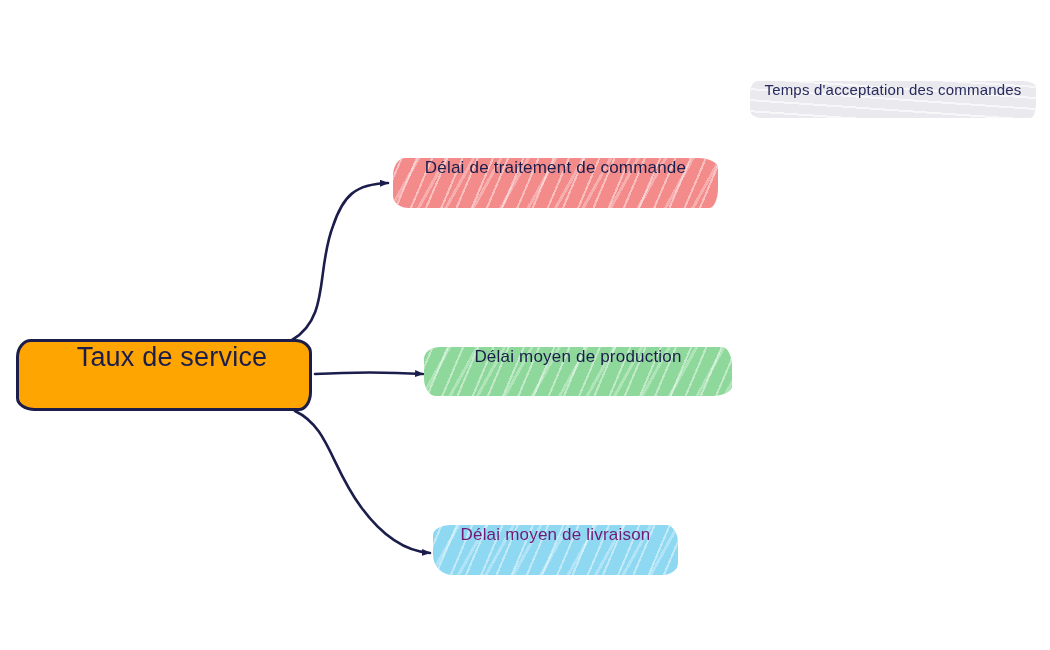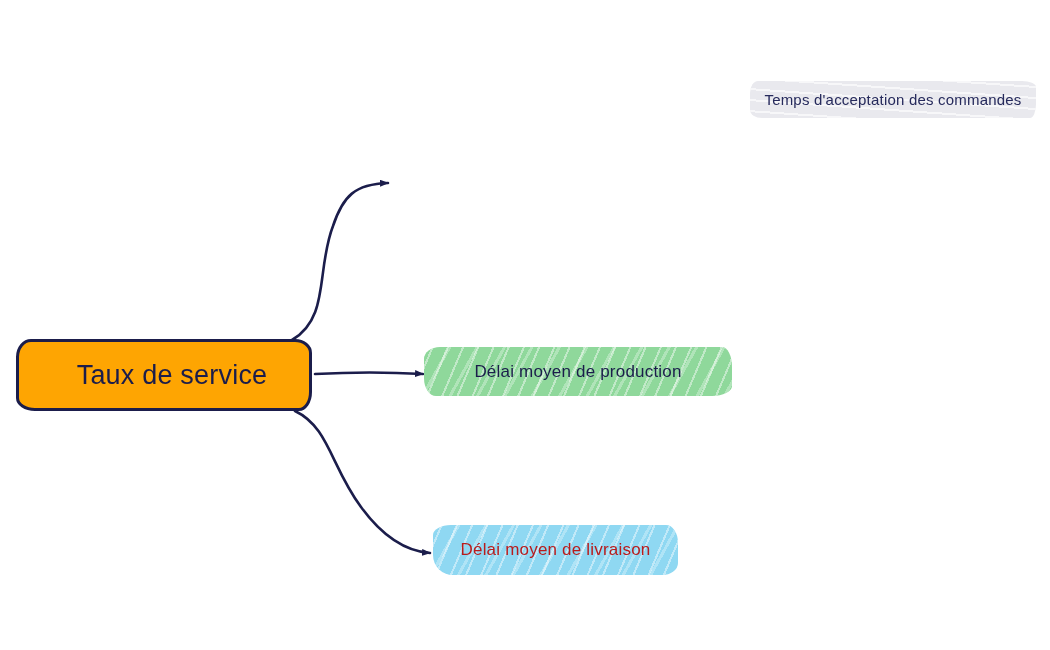--- a/index.html
+++ b/index.html
@@ -4,21 +4,21 @@
 <style>
   html,body { margin:0; padding:0; background:#ffffff; }
   .canvas {
     position:relative; width:1050px; height:650px; overflow:hidden;
     background:#ffffff;
     font-family:"Liberation Sans", sans-serif;
   }
   svg.connectors { position:absolute; left:0; top:0; width:1050px; height:650px; }
 
   .node {
-    position:absolute; display:flex; align-items:center; justify-content:center;
+    position:absolute; display:flex; align-items:flex-start; justify-content:center;
     box-sizing:border-box; white-space:nowrap; cursor:pointer;
   }
   .node > span { position:relative; z-index:2; letter-spacing:0.2px; }
 
   .root {
     left:16px; top:339px; width:296px; height:72px;
     border:3.5px solid #1B1D4B;
     border-radius:15px 17px 13px 19px / 18px 14px 19px 13px;
     font-size:27px; font-weight:500;padding-left:16px;
   }
@@ -64,26 +64,29 @@
     </defs>
     <path d="M 292,340 C 330,318 316,270 333,226 C 343,196 355,184 388,183" stroke-width="2.6" stroke-linecap="round" marker-end="url(#arrow)" style="stroke: rgb(27, 29, 75);"></path>
     <path d="M 315,374 C 352,372 388,372 423,374" stroke-width="2.6" stroke-linecap="round" marker-end="url(#arrow)" style="stroke: rgb(27, 29, 75);"></path>
     <path d="M 295,411 C 329,427 331,467 361,507 C 380,533 402,551 430,553" stroke-width="2.6" stroke-linecap="round" marker-end="url(#arrow)" style="stroke: rgb(27, 29, 75);"></path>
   </svg>
 
   <div class="node root" style="background: rgb(254, 165, 2); border-color: rgb(27, 29, 75); color: rgb(27, 29, 75);">
     <span>Taux de service</span>
   </div>
 
+  <div class="node scribble child-red" style="background: rgb(244, 139, 139); color: rgb(27, 29, 75);">
+    <span>Délai de traitement de commande</span>
+  </div>
 
   <div class="node scribble child-green" style="background: rgb(143, 216, 155); color: rgb(27, 29, 75);">
     <span>Délai moyen de production</span>
   </div>
 
-  <div class="node scribble child-blue" style="background: rgb(143, 216, 242); color: #b91c1c;">
+  <div class="node scribble child-blue" style="background: rgb(143, 216, 242); color: #701a75;">
     <span>Délai moyen de livraison</span>
   </div>
 
   <div class="node floating" style="background: rgb(233, 233, 238); color: rgb(38, 42, 92);">
     <span>Temps d'acceptation des commandes</span>
   </div>
 
 </div>
 
 </body></html>

